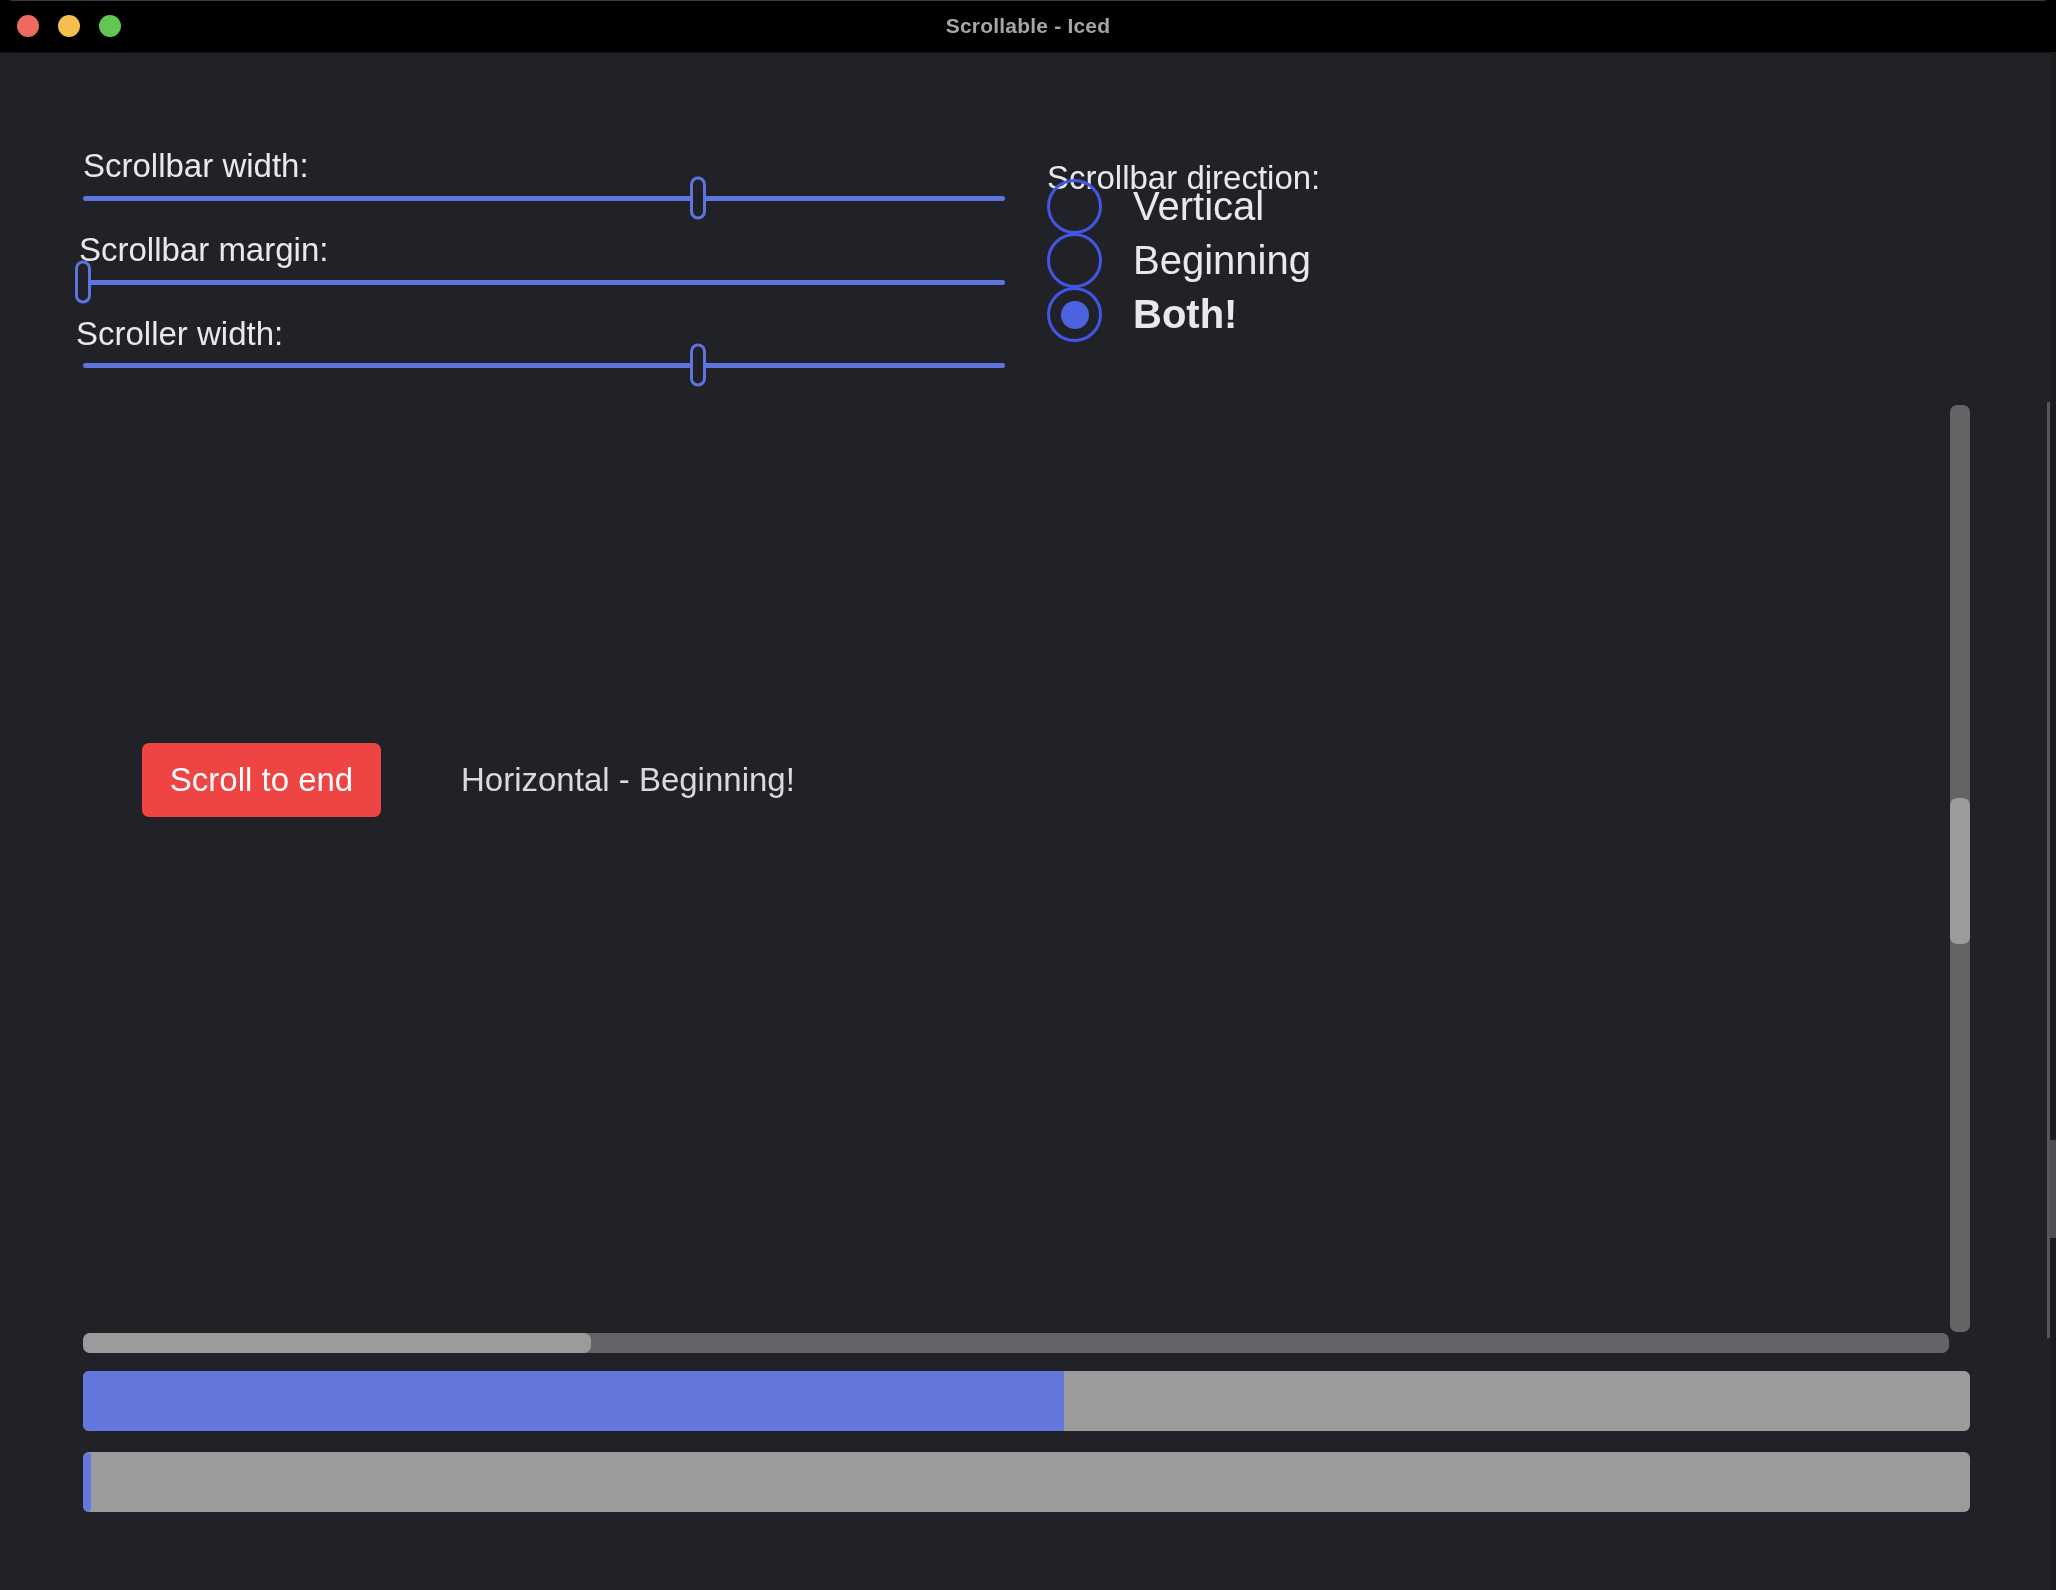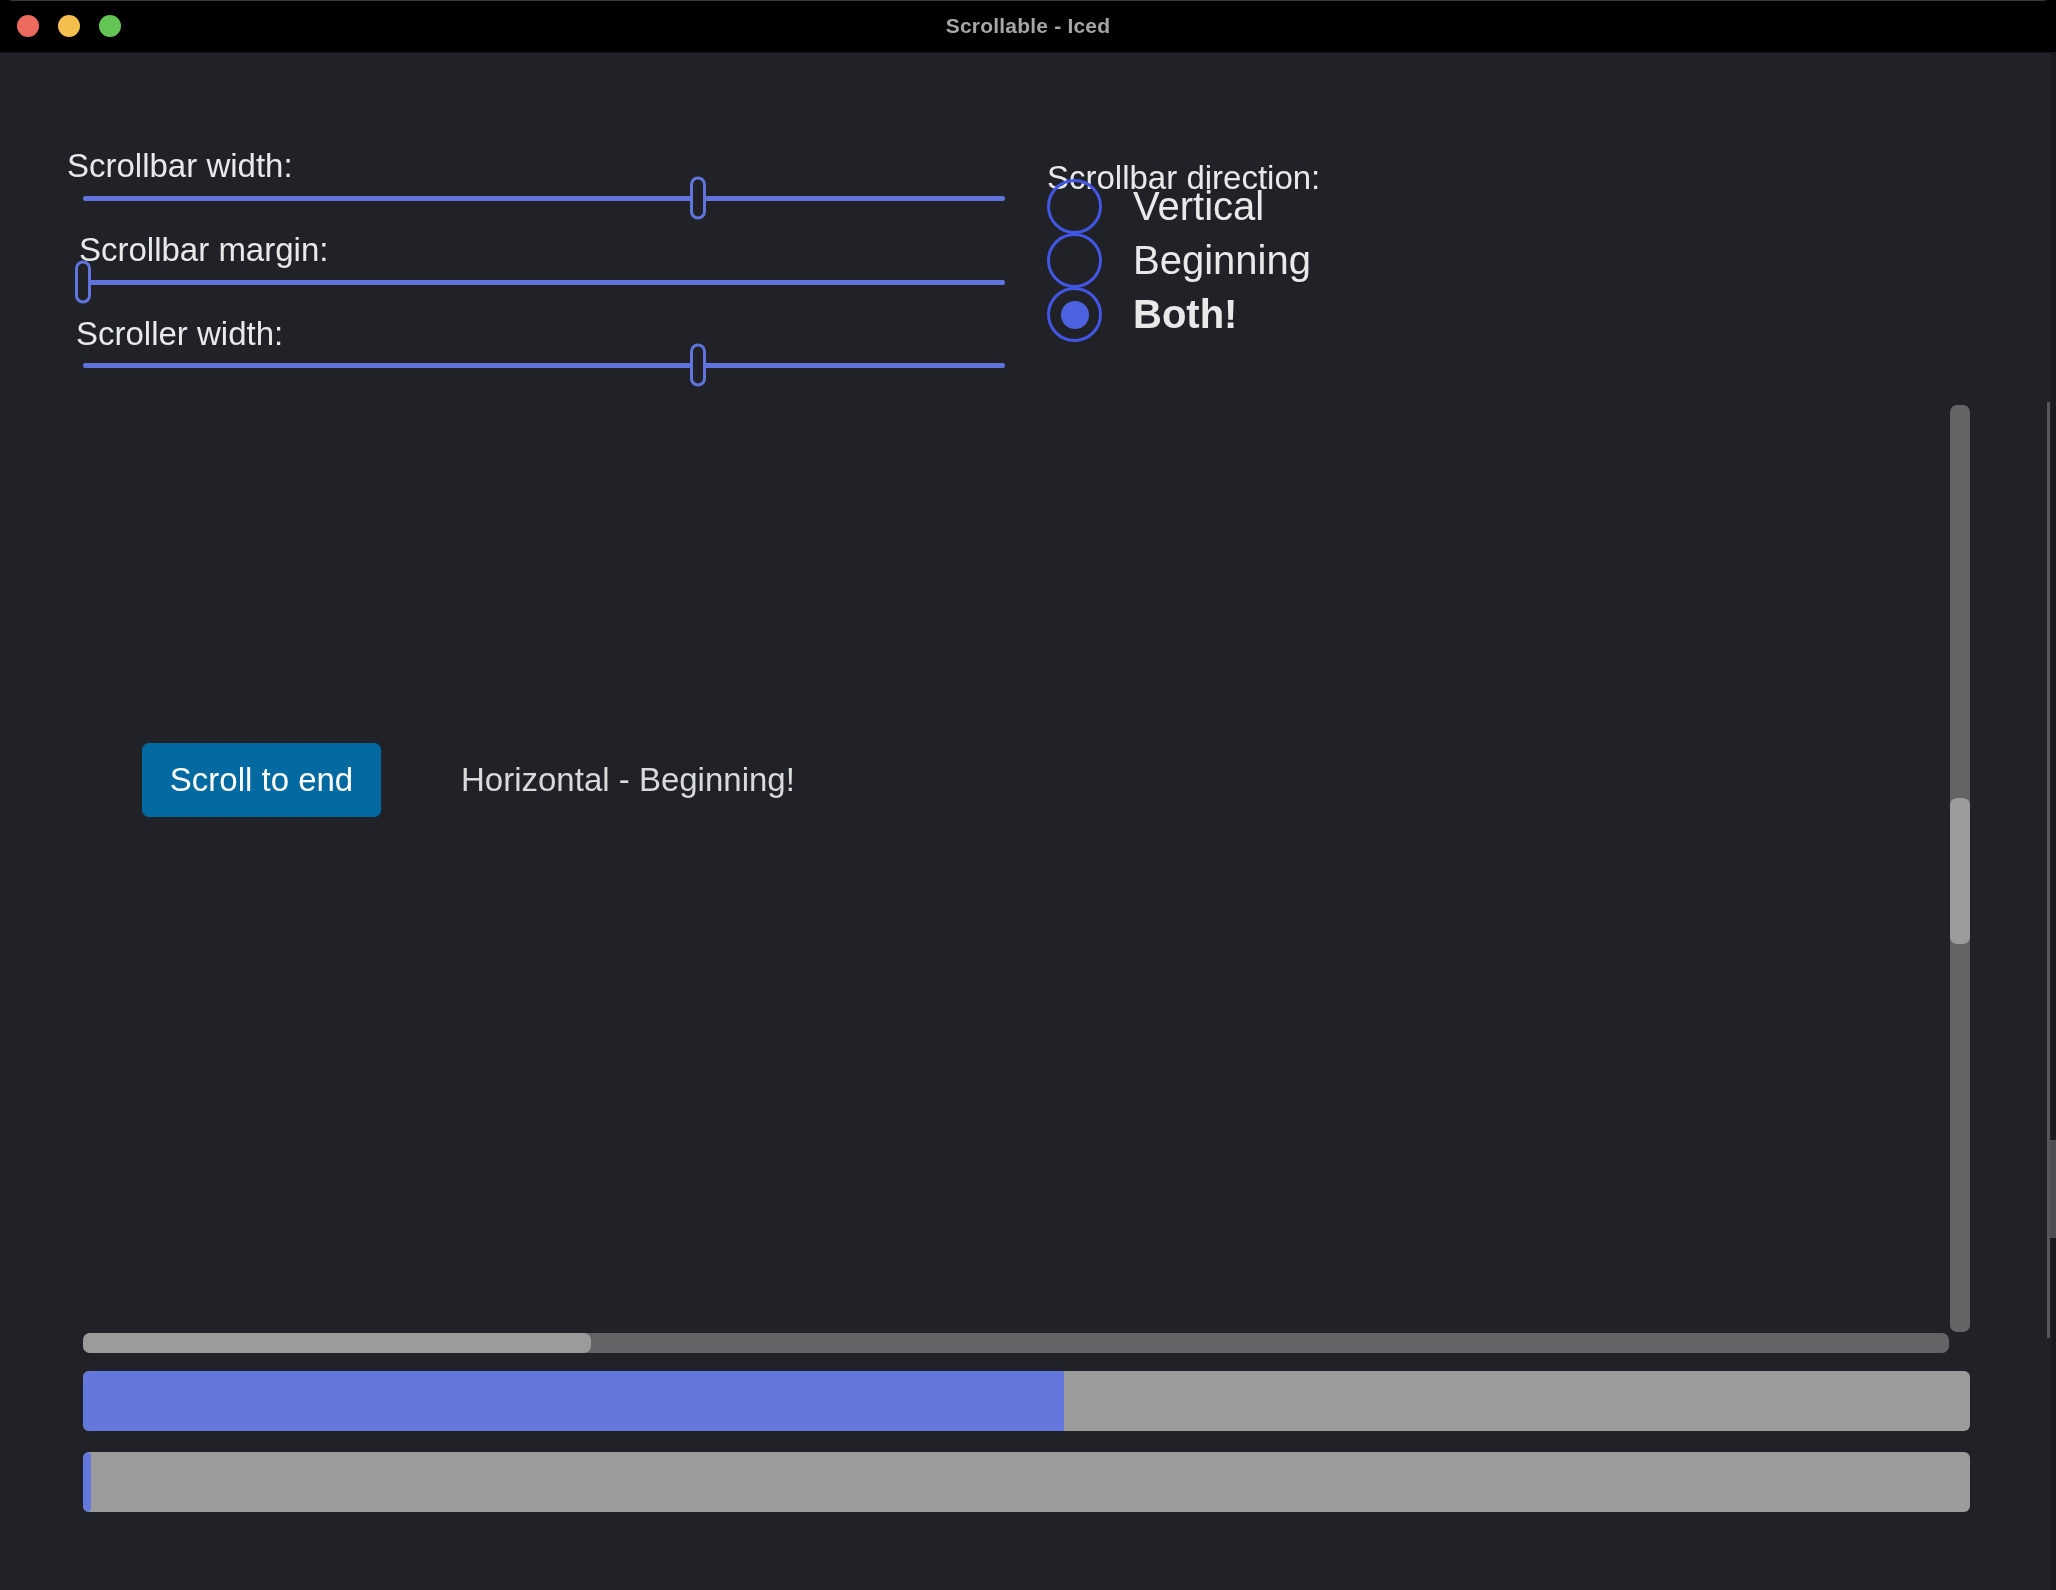--- a/index.html
+++ b/index.html
@@ -40,21 +40,21 @@
   .radio-circle{
     width:55px;height:55px;box-sizing:border-box;border:3px solid #4156e4;
     border-radius:50%;display:flex;align-items:center;justify-content:center;
     flex:0 0 auto;
   }
   .radio-dot{width:28px;height:28px;border-radius:50%;background:#4c62e0;}
   .radio-label{margin-left:31px;font-size:40px;color:#e9e9ea;white-space:nowrap;}
   
   .btn{
     position:absolute;left:142px;top:743px;width:239px;height:74px;
-    background:#0369a1;border:none;border-radius:7px;
+    background:#ef4444;border:none;border-radius:7px;
     color:#ffffff;font-size:33px;font-family:"Liberation Sans",sans-serif;
     display:flex;align-items:center;justify-content:center;cursor:pointer;
   }
   .status{
     position:absolute;left:461px;top:743px;height:74px;
     display:flex;align-items:center;font-size:33px;color:#dadadb;
   }
   
   .vtrack{
     position:absolute;left:1950px;top:405px;width:20px;height:927px;
@@ -86,21 +86,21 @@
 
   <div class="titlebar">
     <div class="traffic">
       <div class="tl red"></div>
       <div class="tl yellow"></div>
       <div class="tl green"></div>
     </div>
     <div class="title">Scrollable - Iced</div>
   </div>
 
-  <div class="lbl" style="left:67px;top:147px;">Scrollbar width:</div>
+  <div class="lbl" style="left:83px;top:147px;">Scrollbar width:</div>
   <div class="lbl" style="left:79px;top:231px;">Scrollbar margin:</div>
   <div class="lbl" style="left:76px;top:315px;">Scroller width:</div>
 
   <div class="slider" style="top:176px;">
     <div class="rail"></div>
     <div class="handle" style="left: 66.7%;"></div>
   </div>
   <div class="slider" style="top:260px;">
     <div class="rail"></div>
     <div class="handle" style="left: 0%;"></div>

